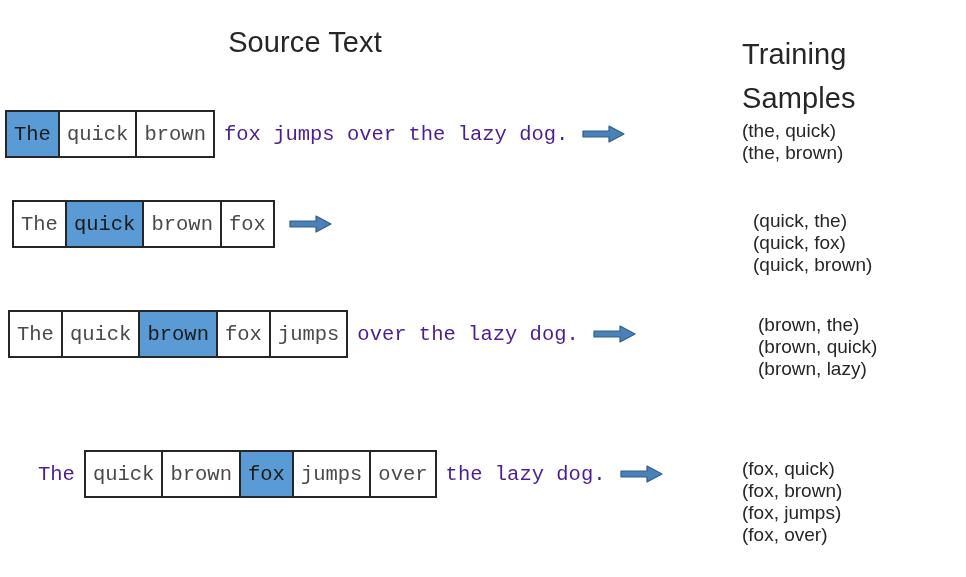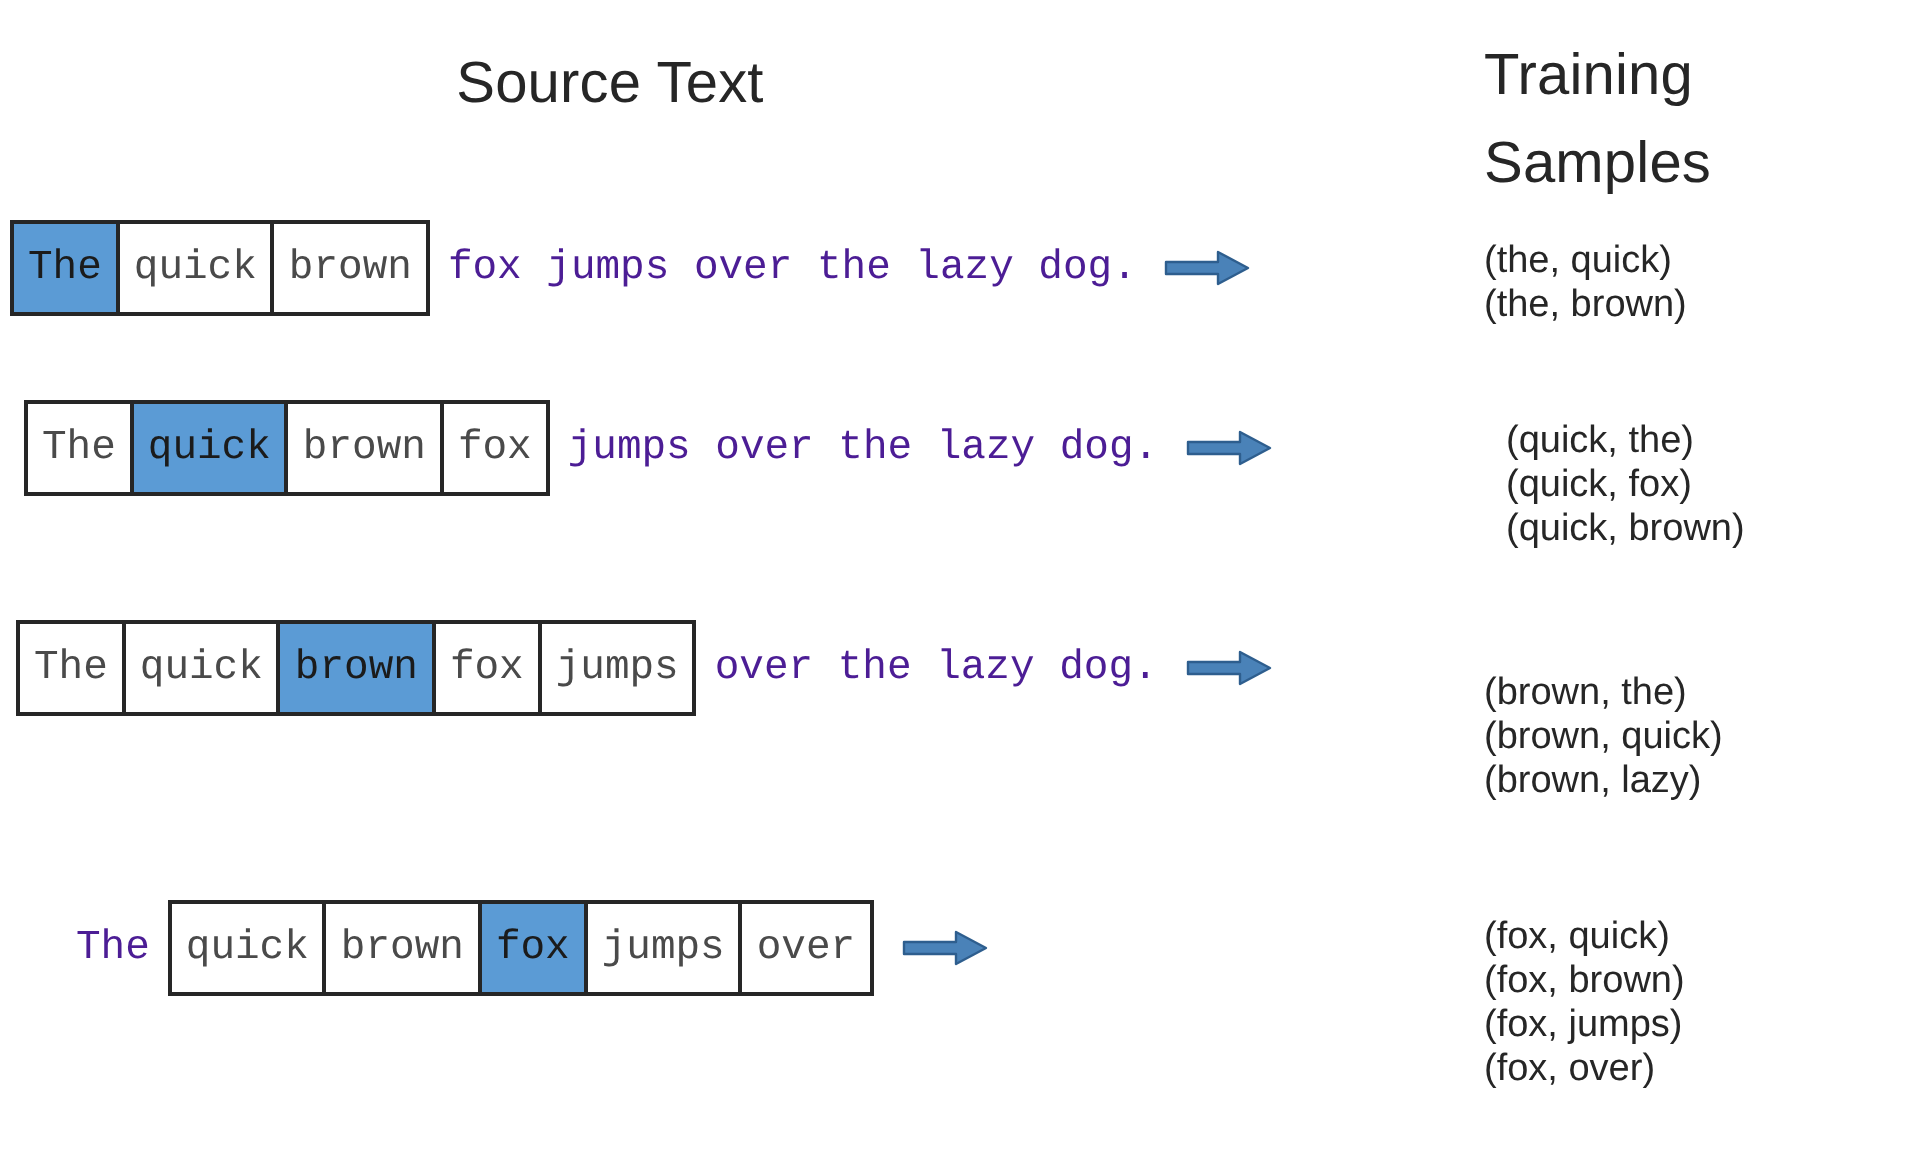--- a/index.html
+++ b/index.html
@@ -25,21 +25,21 @@
   #source-text-heading {
     left: 0;
     top: 24px;
     width: 610px;
     text-align: center;
     font-size: 29px;
     line-height: 36px;
   }
   #training-samples-heading {
     left: 742px;
-    top: 16px;
+    top: 32px;
     width: 210px;
     text-align: left;
     font-size: 29px;
     line-height: 44px;
   }
   #training-samples-heading .hline {
     display: block;
   }
 
   
@@ -108,21 +108,21 @@
   .samples-block {
     position: absolute;
     left: 742px;
     font-size: 19px;
     line-height: 22px;
     color: #262626;
     white-space: nowrap;
   }
   .samples-1 { top: 120px; }
   .samples-2 { top: 210px; margin-left: 11px; }
-  .samples-3 { top: 336px; }
+  .samples-3 { top: 314px; margin-left: 16px; }
   .samples-4 { top: 458px; }
   .sample-line { display: block; }
 </style>
 </head>
 <body>
 
 <div class="heading" id="source-text-heading">Source Text</div>
 
 <div class="heading" id="training-samples-heading">
   <span class="hline">Training</span>
@@ -143,21 +143,20 @@
         </svg>
       </span>
     </div>
     <div class="sentence-row row-2">
       <div class="window">
         <div class="cell">The</div>
         <div class="cell highlight">quick</div>
         <div class="cell">brown</div>
         <div class="cell">fox</div>
       </div>
-      <span class="plain-text">jumps over the lazy dog.</span>
       <span class="arrow-wrap">
         <svg class="arrow-svg" width="44" height="20" viewBox="0 0 44 20" aria-hidden="true">
           <path d="M1 7 L27 7 L27 2 L42 10 L27 18 L27 13 L1 13 Z" fill="#4A82B8" stroke="#2E5E8E" stroke-width="1.2" stroke-linejoin="round"></path>
         </svg>
       </span>
     </div>
     <div class="sentence-row row-3">
       <div class="window">
         <div class="cell">The</div>
         <div class="cell">quick</div>
@@ -174,20 +173,21 @@
     </div>
     <div class="sentence-row row-4">
       <span class="plain-text before">The</span>
       <div class="window">
         <div class="cell">quick</div>
         <div class="cell">brown</div>
         <div class="cell highlight">fox</div>
         <div class="cell">jumps</div>
         <div class="cell">over</div>
       </div>
+      <span class="plain-text">the lazy dog.</span>
       <span class="arrow-wrap">
         <svg class="arrow-svg" width="44" height="20" viewBox="0 0 44 20" aria-hidden="true">
           <path d="M1 7 L27 7 L27 2 L42 10 L27 18 L27 13 L1 13 Z" fill="#4A82B8" stroke="#2E5E8E" stroke-width="1.2" stroke-linejoin="round"></path>
         </svg>
       </span>
     </div>
   </div>
 <div id="samples-container">
     <div class="samples-block samples-1">
       <span class="sample-line">(the, quick)</span>

